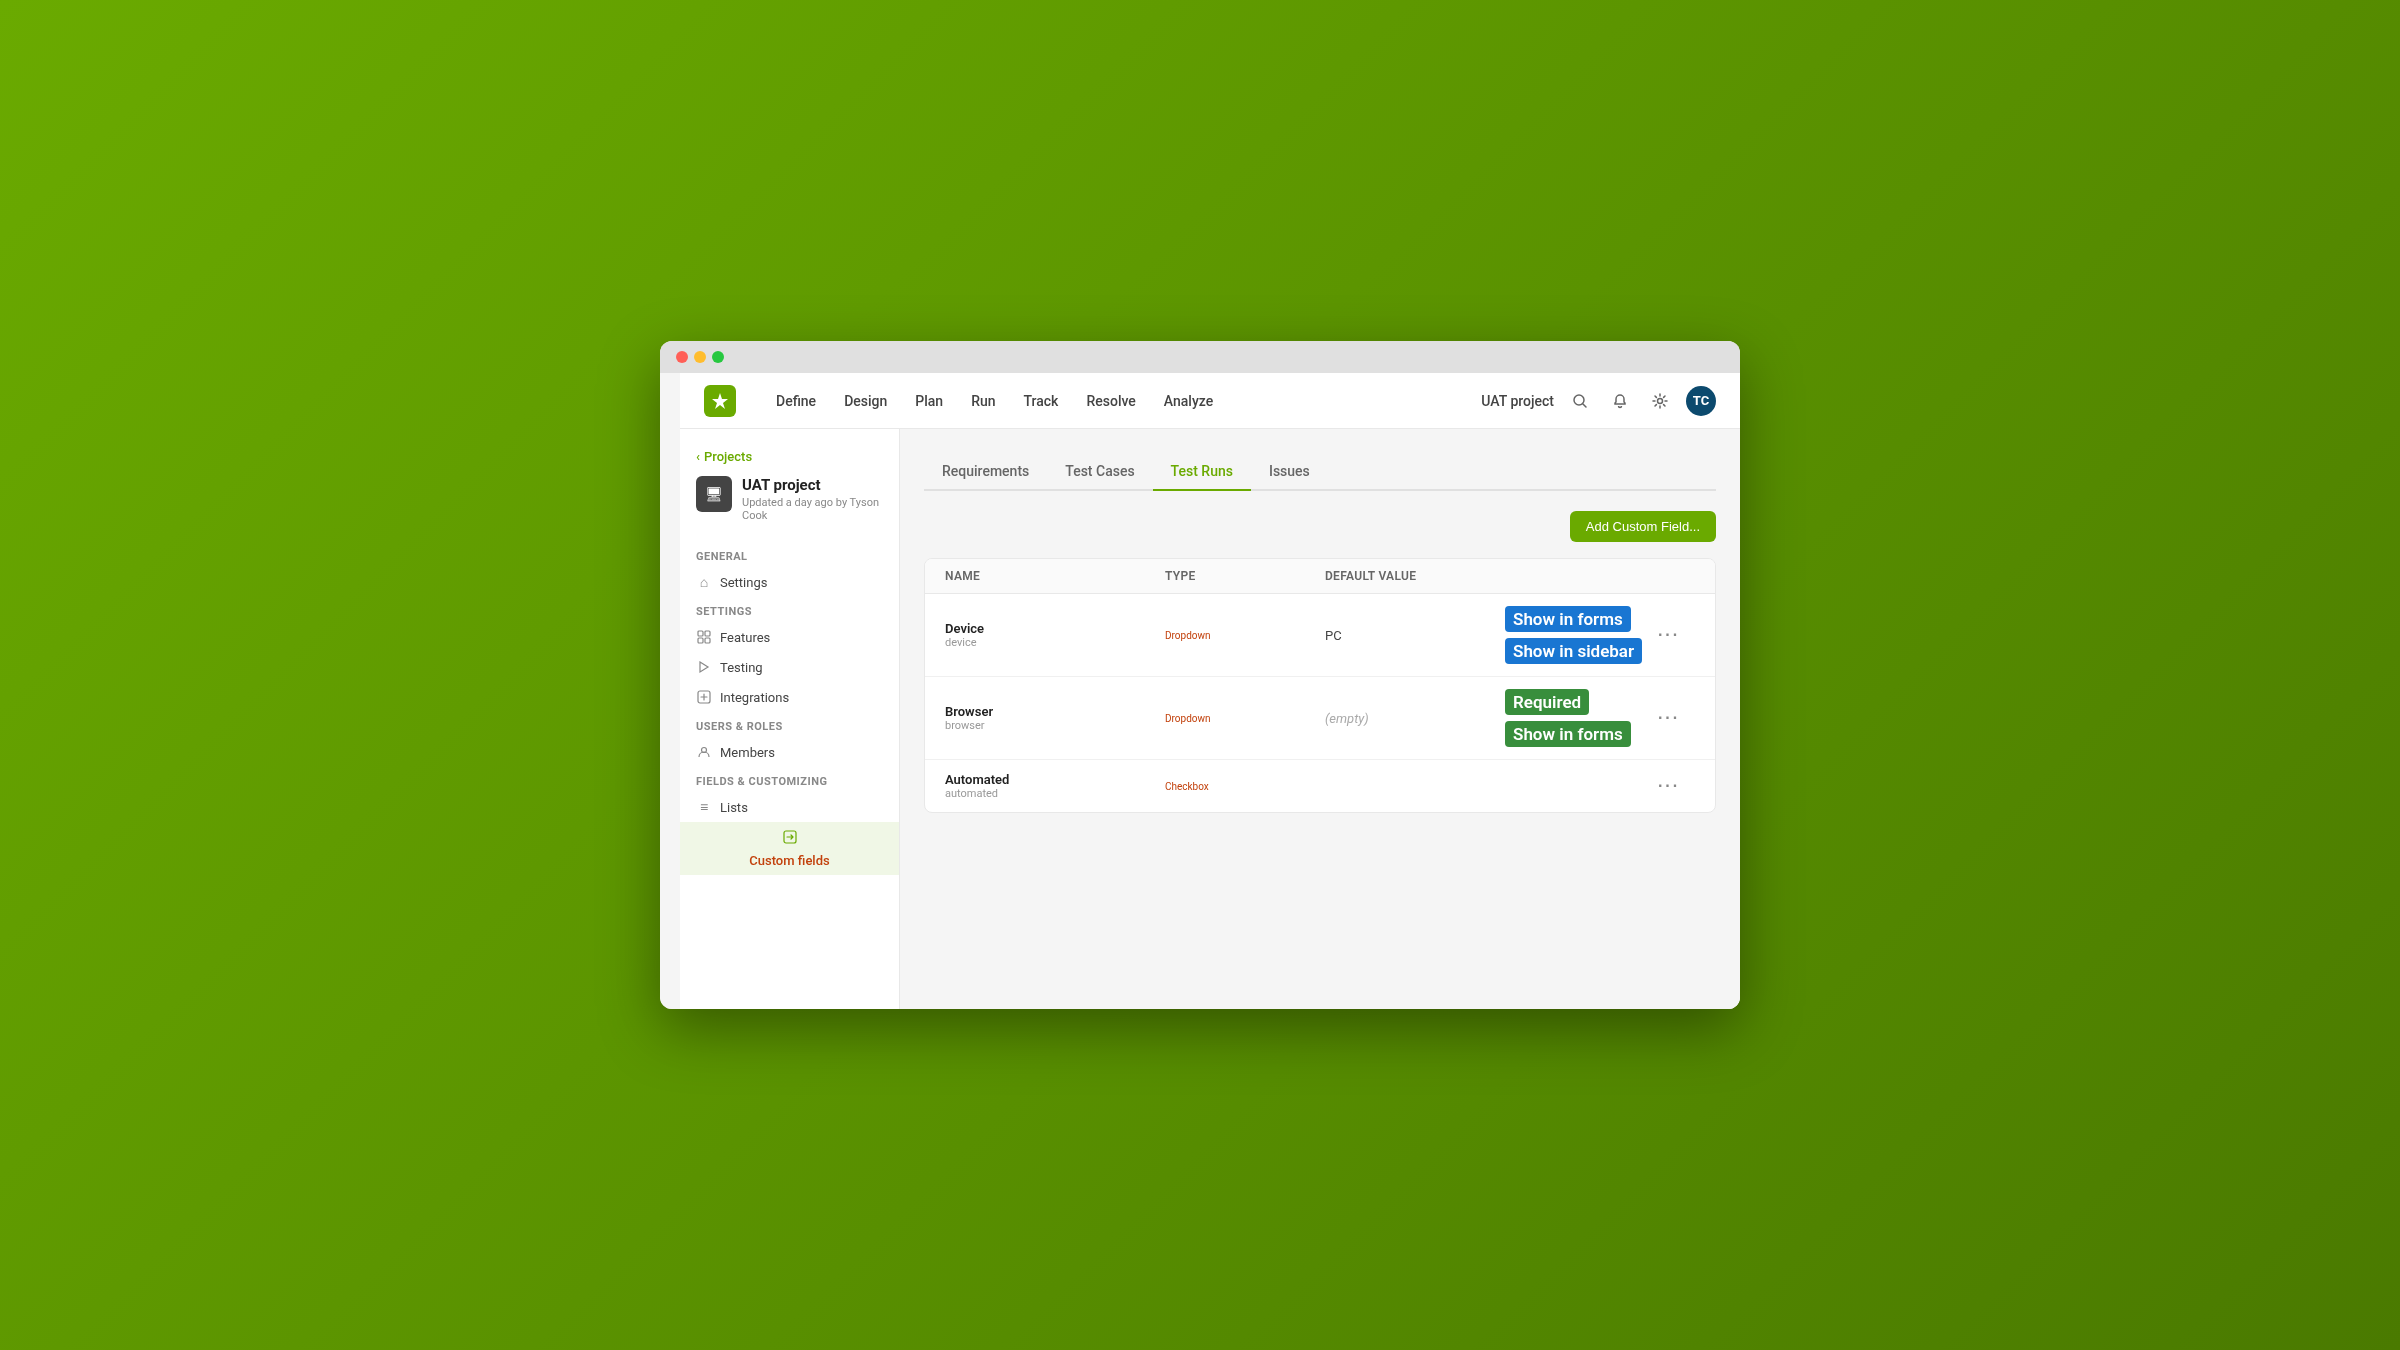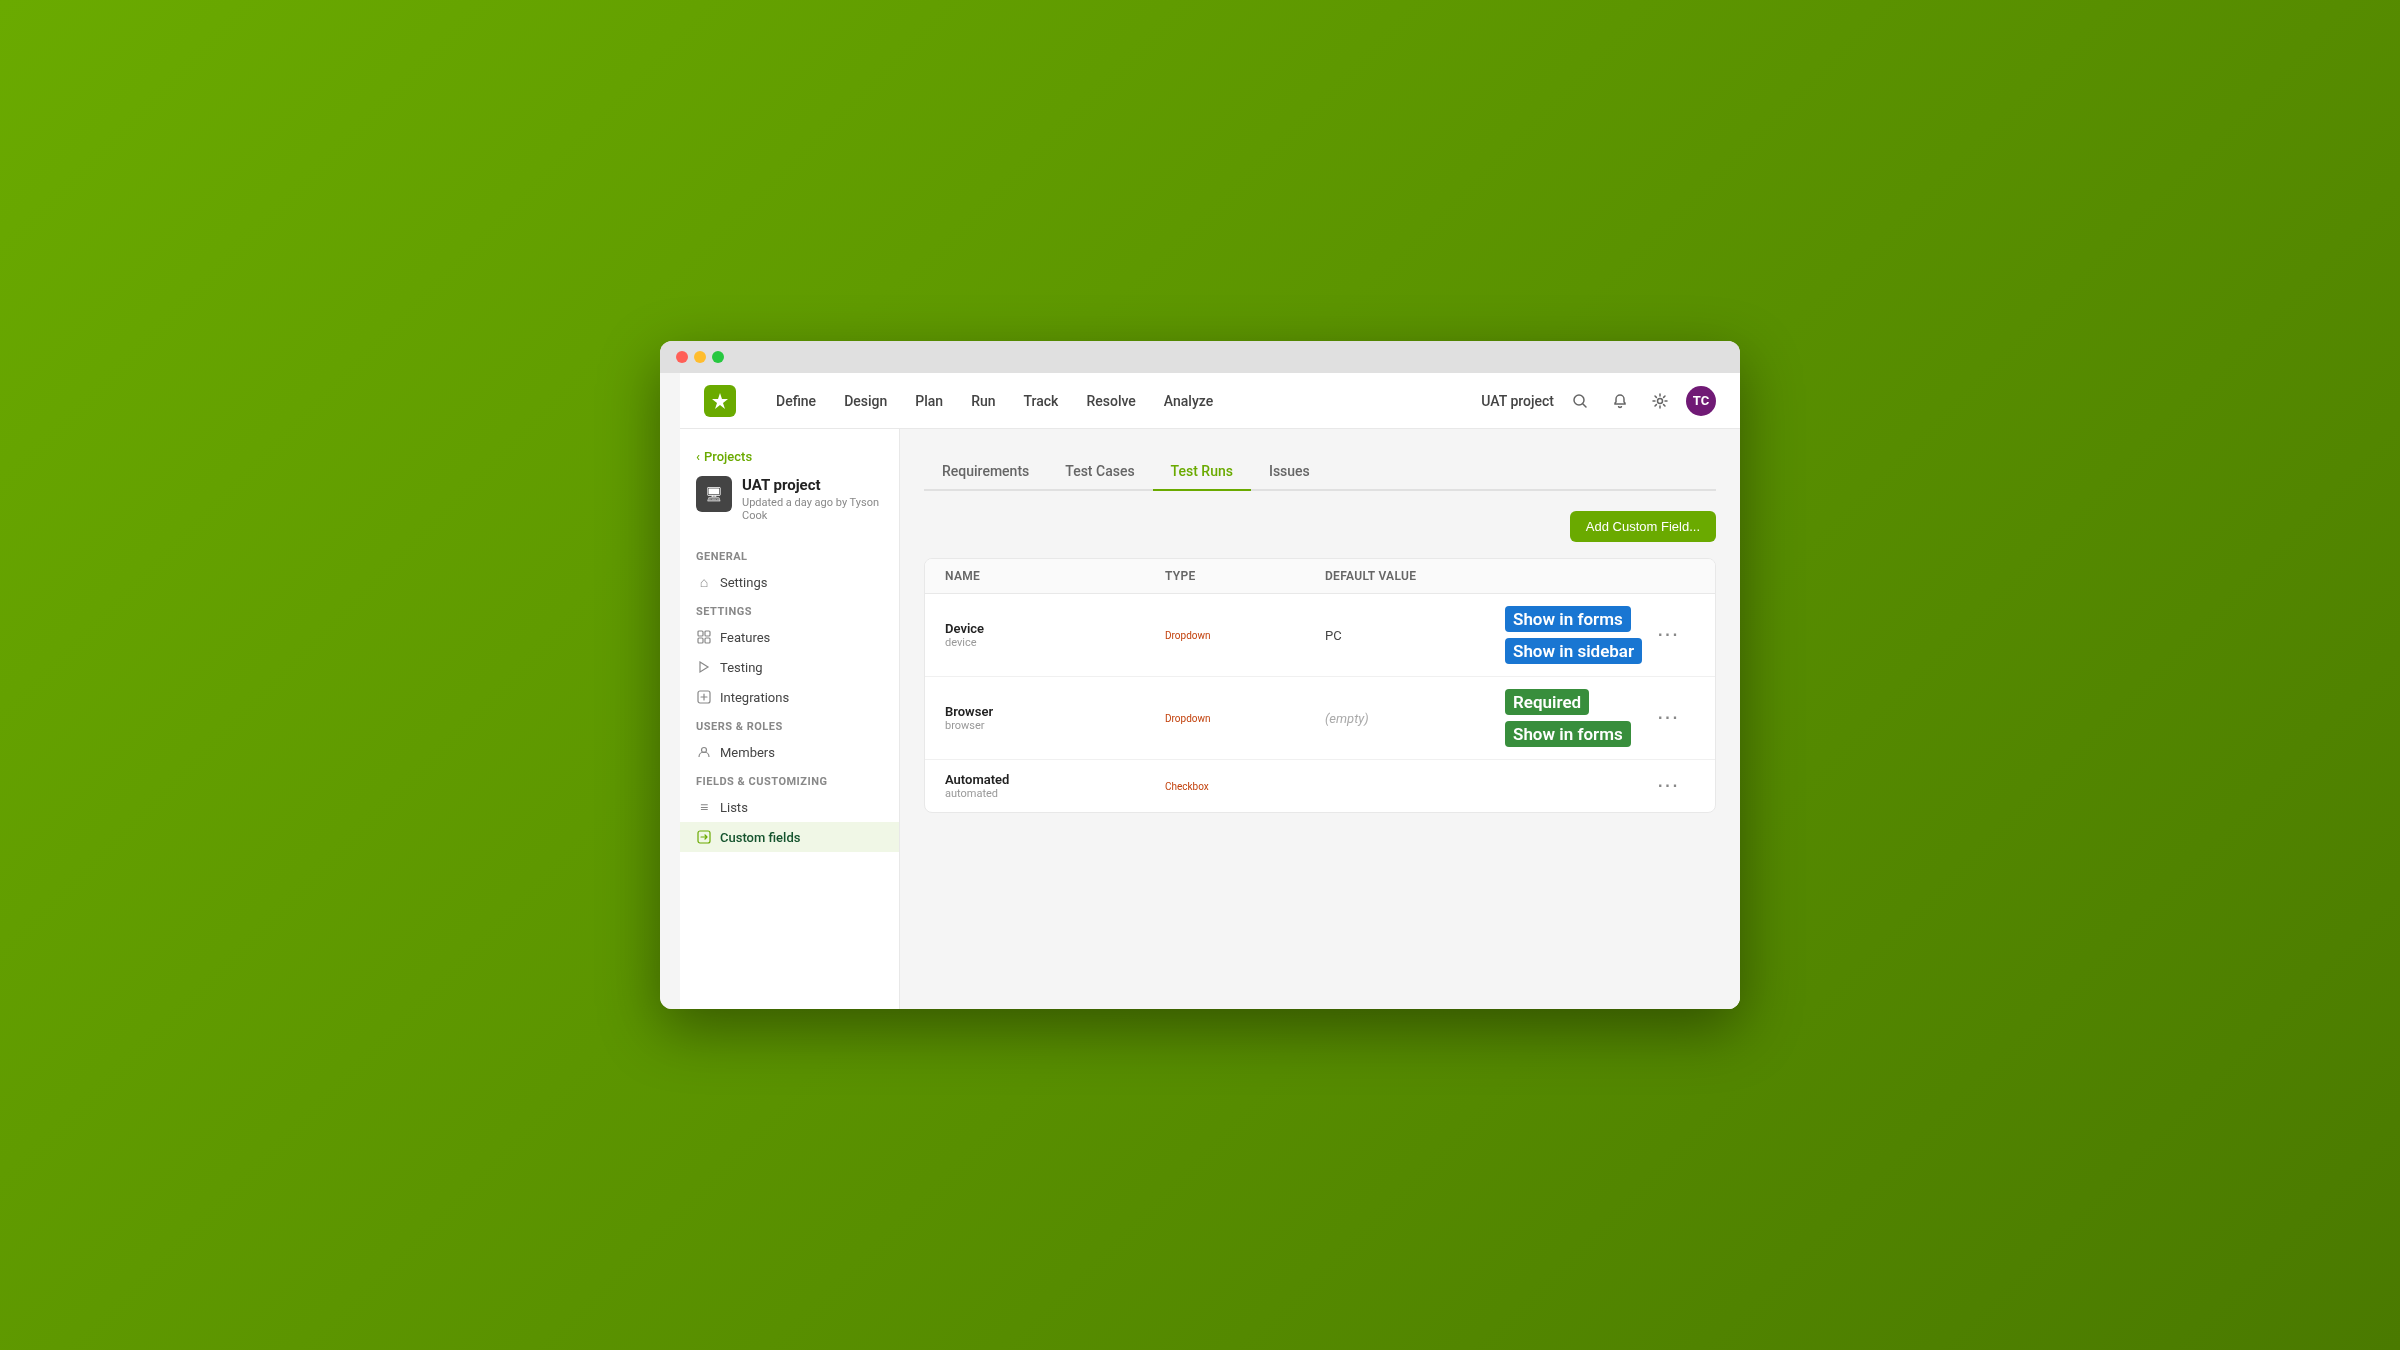--- a/index.html
+++ b/index.html
@@ -94,21 +94,21 @@
       width: 28px; height: 28px;
       display: flex; align-items: center; justify-content: center;
       cursor: pointer;
       color: #666;
       font-size: 16px;
       border-radius: 4px;
     }
     .avatar {
       width: 30px; height: 30px;
       border-radius: 50%;
-      background: #701a75;
+      background: #0c4a6e;
       display: flex; align-items: center; justify-content: center;
       color: white;
       font-size: 13px;
       font-weight: bold;
       cursor: pointer;
       overflow: hidden;
     }
 
     
     .main-layout {
@@ -175,22 +175,23 @@
       align-items: center;
       gap: 8px;
       padding: 7px 16px;
       font-size: 13px;
       color: #444;
       cursor: pointer;
       border-radius: 0;
     }
     .sidebar-item.active {
       background: #f0f7e6;
-      color: #14532d;
+      color: #c2410c;
       font-weight: 500;
+      flex-direction: column;
     }
     .sidebar-icon {
       width: 16px; height: 16px;
       display: flex; align-items: center; justify-content: center;
       color: #888;
       font-size: 14px;
       flex-shrink: 0;
     }
     .sidebar-item.active .sidebar-icon { color: #6aaa00; }
 

